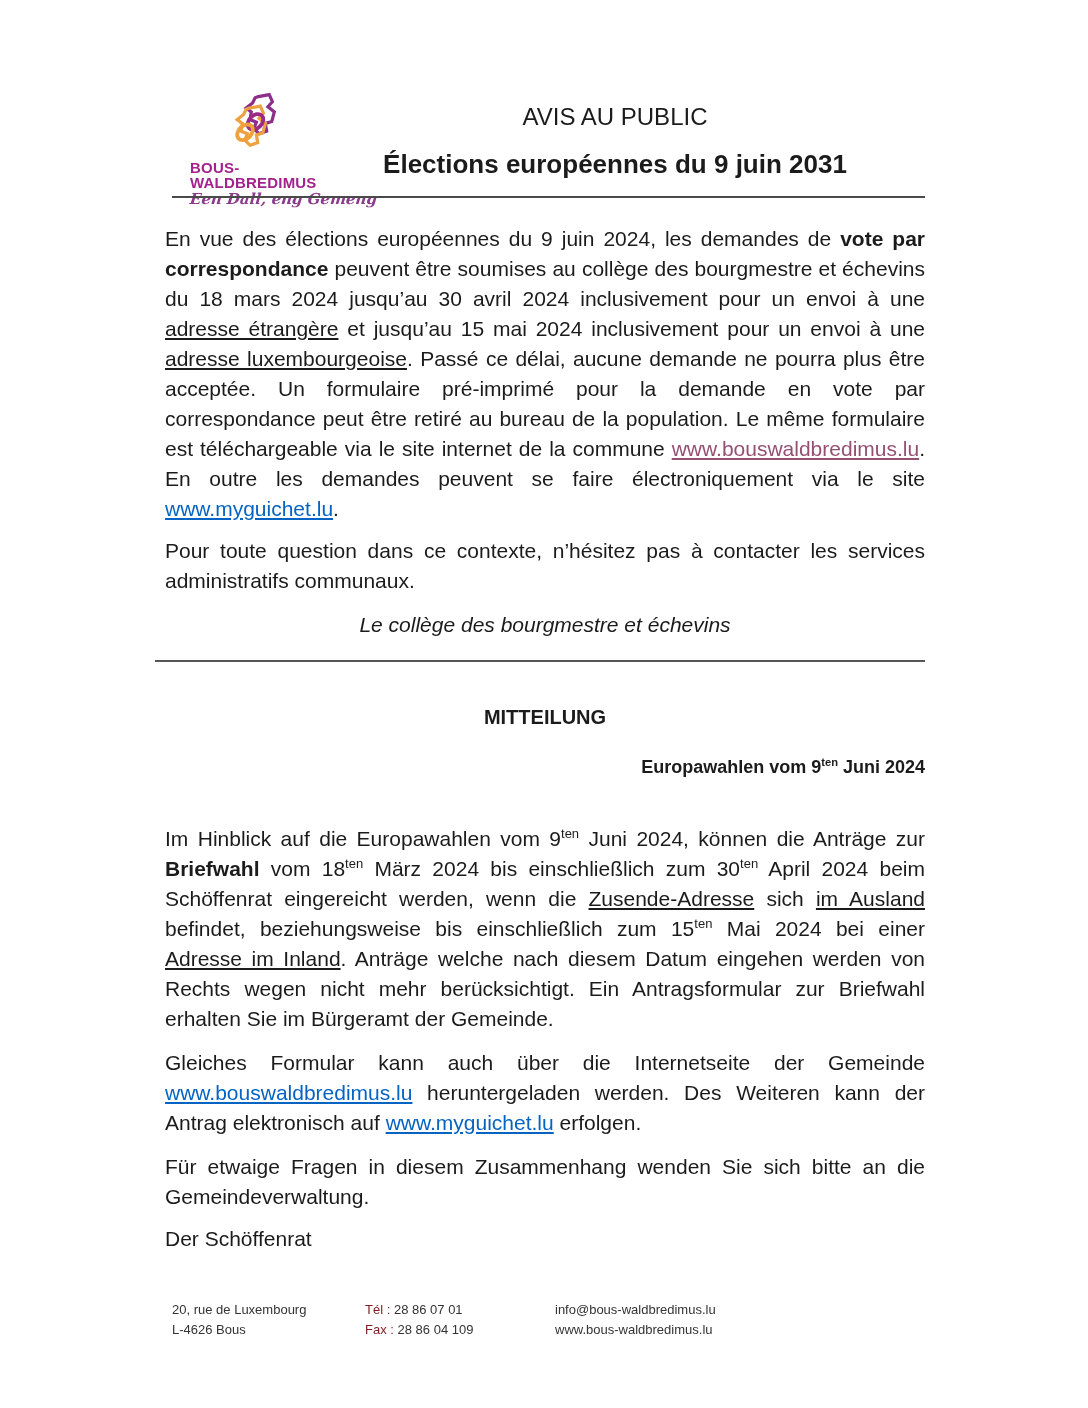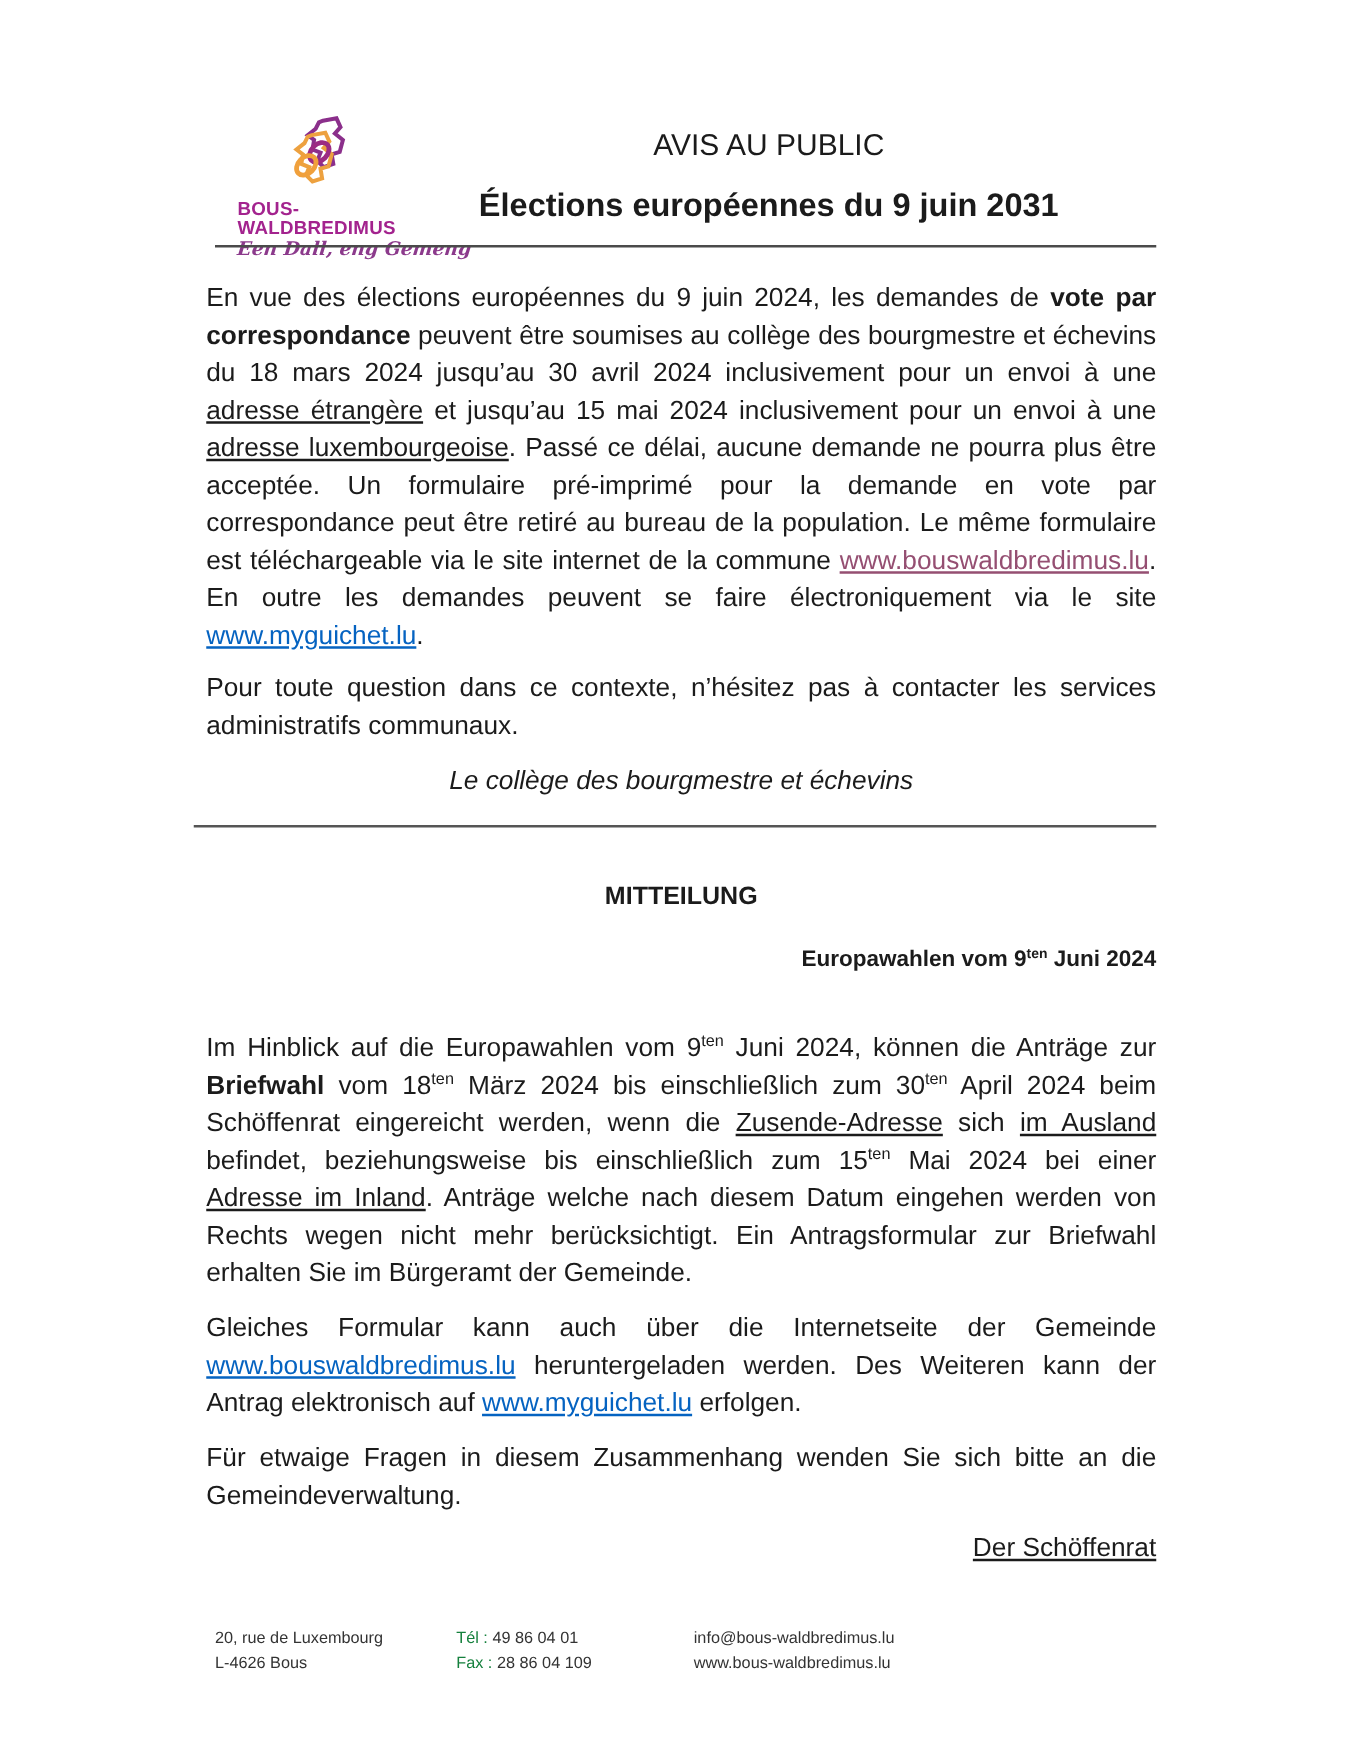--- a/index.html
+++ b/index.html
@@ -29,33 +29,33 @@
             font-size:21px;line-height:30px;text-align:justify;}
   .body-col p{margin:0;}
   .p-contact{margin-top:12px !important;}
   .signature{margin-top:14px !important;text-align:center;font-style:italic;
              font-family:"Liberation Sans",sans-serif;}
   .section-divider{margin:20px 0 0 -10px;width:770px;height:2px;background:#555555;border:0;}
   .de-title{margin-top:38px !important;text-align:center;font-weight:bold;font-size:20px;line-height:34px;}
   .de-subtitle{margin-top:16px !important;text-align:right;font-weight:bold;font-size:18px;line-height:34px;}
   .de-body{margin-top:40px !important;}
   .p-mid{margin-top:14px !important;}
-  .signature-de{margin-top:12px !important;text-align:right;text-decoration:underline;}
+  .signature-de{margin-top:12px !important;text-align:left;}
   
   .seg-b{font-weight:bold;}
   .seg-u{text-decoration:underline;}
   .seg-lv{color:#954F72;text-decoration:underline;}
   .seg-lb{color:#0563C1;text-decoration:underline;}
   sup{font-size:.62em;line-height:0;vertical-align:super;}
   
   .footer{position:absolute;left:172px;top:1300px;width:760px;
           display:grid;grid-template-columns:193px 190px 183px auto;
           font-size:13px;line-height:20px;color:#333;text-align:left;}
   .footer .org{color:#9A3497;font-weight:bold;}
-  .flabel{color:#15803d;}
+  .flabel{color:#7f1d1d;}
   .fcell div{white-space:nowrap;}
 </style>
 </head>
 <body>
 
 <div class="page">
 
   <div class="logo">
     <svg class="logo-map" width="64" height="72" viewBox="0 0 100 100" fill="none">
       <path d="M55,6 L72,3 L77,14 L70,22 L80,30 L76,45 L66,48 L68,60 L56,64 L48,56 L52,46 L42,42 L44,30 L36,24 L46,16 L50,8 Z" stroke="#8B2F8B" stroke-width="5" transform="translate(8,-2)"></path>
@@ -94,21 +94,21 @@
     <p class="p-mid">Für etwaige Fragen in diesem Zusammenhang wenden Sie sich bitte an die Gemeindeverwaltung.</p>
     <p class="signature-de">Der Schöffenrat</p>
   </div>
 
   <div class="footer">
     <div class="fcell">
       <div>20, rue de Luxembourg</div>
       <div>L-4626 Bous</div>
     </div>
     <div class="fcell">
-      <div><span class="flabel">Tél :</span> <span>49 86 04 01</span></div>
+      <div><span class="flabel">Tél :</span> <span>28 86 07 01</span></div>
       <div><span class="flabel">Fax :</span> <span>28 86 04 109</span></div>
     </div>
     <div class="fcell">
       <div>info@bous-waldbredimus.lu</div>
       <div>www.bous-waldbredimus.lu</div>
     </div>
   </div>
 
 </div>
 

